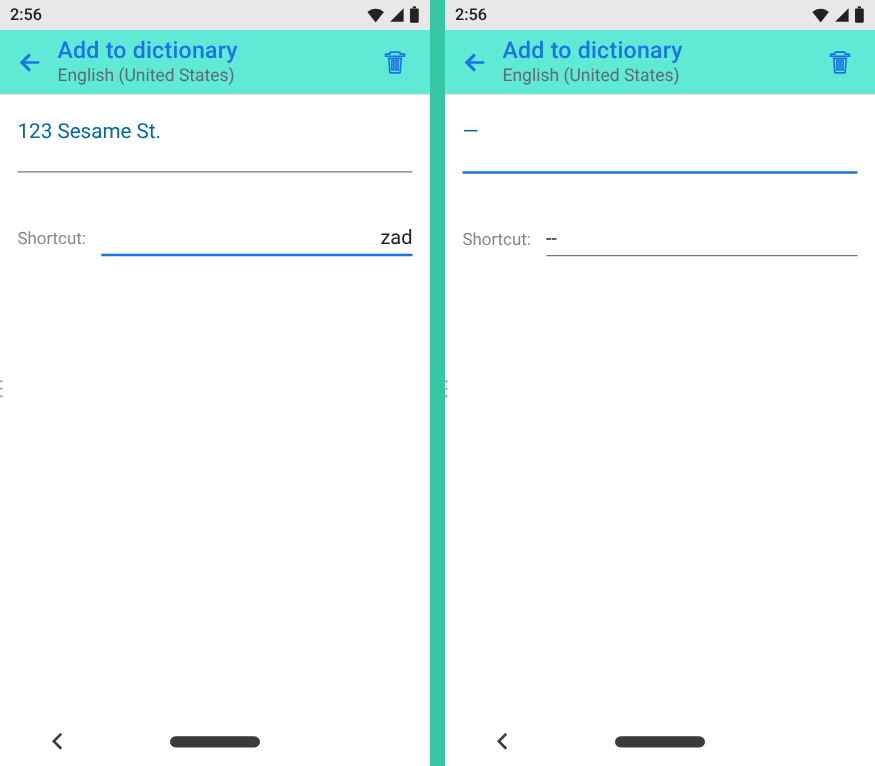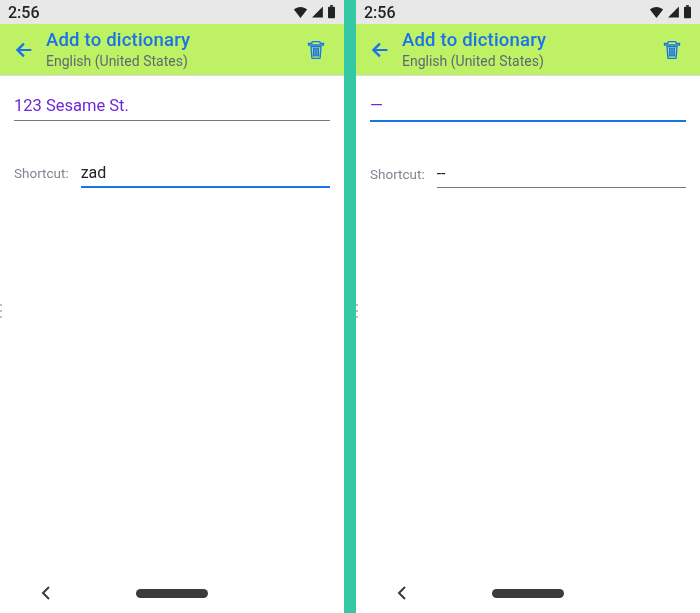--- a/index.html
+++ b/index.html
@@ -1,40 +1,40 @@
 <!DOCTYPE html>
 <html><head>
 <meta charset="utf-8">
 <style>
   * { box-sizing: border-box; margin: 0; padding: 0; }
   html, body { width: 700px; height: 613px; font-family: Roboto, "Helvetica Neue", Arial, sans-serif; background: #e8e8e8; overflow: hidden; }
   .stage { display: flex; width: 700px; height: 613px; }
   .divider { width: 12px; background: #36c7a4; flex: 0 0 12px; }
   .phone { background: #fff; position: relative; display: flex; flex-direction: column; flex: 1 1 0; }
   
-  .statusbar { height: 24px; background: #e8e8e8; display: flex; align-items: center; padding: 0 8px; font-size: 16px; color: #222; }
+  .statusbar { height: 24px; background: #e8e8e8; display: flex; align-items: center; padding: 0 8px; font-size: 13px; color: #222; }
   .statusbar .clock { font-weight: 500; }
   .statusbar .spacer { flex: 1; }
   .statusbar .sicon { display: inline-flex; align-items: center; margin-left: 3px; }
   .statusbar svg { display: block; }
   
-  .appbar { height: 52px; background: #bef264; border-bottom: 1px solid #d8dde4; display: flex; align-items: center; padding: 0 8px 0 4px; }
+  .appbar { height: 52px; background: #5eead4; border-bottom: 1px solid #d8dde4; display: flex; align-items: center; padding: 0 8px 0 4px; }
   .appbar .back { width: 40px; height: 40px; display: flex; align-items: center; justify-content: center; border-radius: 20px; }
   .appbar .titles { flex: 1; margin-left: 2px; line-height: 1.15; }
   .appbar .title { color: #1a73e8; font-size: 18.5px; font-weight: 500; letter-spacing: .2px; }
   .appbar .subtitle { color: #5f6a77; font-size: 14px; margin-top: 1px; }
   .appbar .trash { width: 40px; height: 40px; display: flex; align-items: center; justify-content: center; }
   
   .content { padding: 14px 14px 0 14px; }
-  .word-input { width: 100%; border: none; border-bottom: 1.5px solid #777; font-size: 16.5px; color: #6d28d9; padding: 6px 0 5px 0; background: transparent; outline: none; font-family: inherit; }
+  .word-input { width: 100%; border: none; border-bottom: 1.5px solid #777; font-size: 16.5px; color: #0369a1; padding: 6px 0 22px 0; background: transparent; outline: none; font-family: inherit; }
   .word-input.focused { border-bottom: 2px solid #1a73e8; }
   .shortcut-row { display: flex; align-items: baseline; margin-top: 38px; }
   .shortcut-label { color: #808892; font-size: 13.5px; margin-right: 12px; }
   .shortcut-input { flex: 1; border: none; border-bottom: 1.5px solid #777; font-size: 16px; color: #222; padding: 4px 0 4px 0; background: transparent; outline: none; font-family: inherit; }
-  .shortcut-input.focused { border-bottom: 2px solid #1a73e8; }
+  .shortcut-input.focused { border-bottom: 2px solid #1a73e8; text-align: right; }
   
   .navbar { position: absolute; bottom: 0; left: 0; right: 0; height: 40px; background: #fff; display: flex; align-items: center; justify-content: center; gap: 80px; }
   .nav-back { width: 20px; height: 20px; display:flex; align-items:center; justify-content:center; }
   .nav-pill { width: 72px; height: 9px; background: #3b3b3b; border-radius: 5px; }
   .nav-empty { width: 20px; height:20px; }
   
   .side-handle { position:absolute; left:0; top:300px; width:3px; height:36px; }
   .side-handle::before,
   .side-handle::after,
   .side-handle span { content:""; display:block; width:2px; height:2px; background:#aaa; border-radius:1px; margin:4px 0; }

